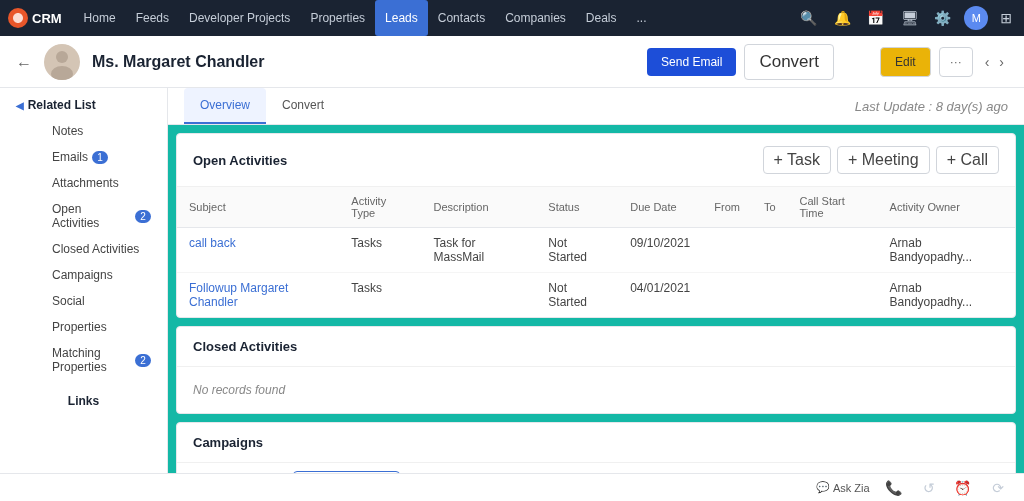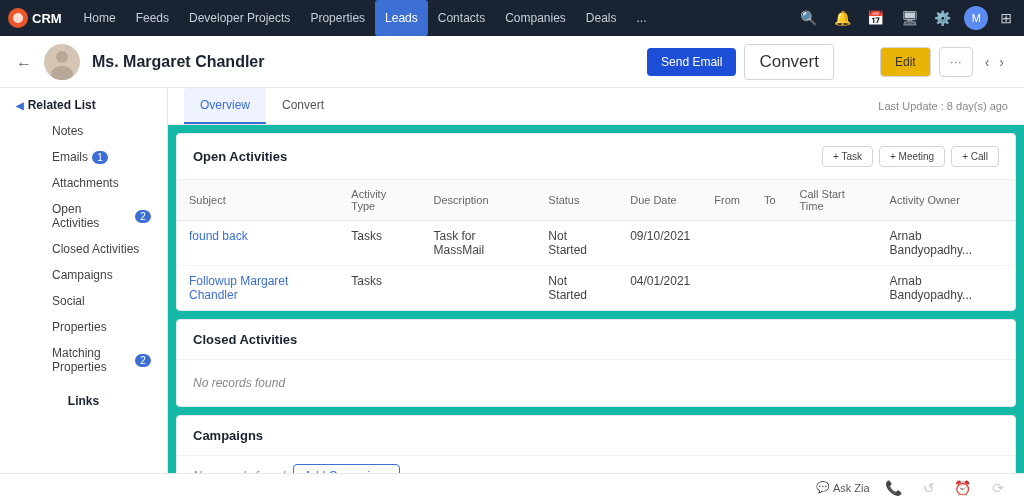--- a/index.html
+++ b/index.html
@@ -108,35 +108,35 @@
       justify-content: space-between;
     }
     .tabs { display: flex; gap: 0; }
     .tab {
       padding: 10px 16px; font-size: 12px; cursor: pointer; color: #555; border-bottom: 2px solid transparent;
     }
     .tab.active {
       color: #3b6fd4; border-bottom: 2px solid #3b6fd4; font-weight: 500;
       background: #eef3ff; border-radius: 4px 4px 0 0;
     }
-    .last-update { font-size: 11px; color: #888; }
+    .last-update { font-size: 13px; color: #888; font-style: italic; }
 
     
     .activity-section {
       background: white; margin: 8px 8px 0 8px; border-radius: 4px; border: 1px solid #e5e7eb;
     }
     .section-header {
       padding: 12px 16px; font-size: 13px; font-weight: 600; color: #1a2332;
       display: flex; align-items: center; justify-content: space-between;
       border-bottom: 1px solid #f0f0f0;
     }
     .section-actions { display: flex; gap: 6px; }
     .btn-action {
       background: white; border: 1px solid #d1d5db; border-radius: 4px; padding: 4px 10px;
-      font-size: 10px; cursor: pointer; color: #444; display: flex; align-items: center; gap: 4px;
+      font-size: 16px; cursor: pointer; color: #444; display: flex; align-items: center; gap: 4px;
     }
 
     
     .activities-table { width: 100%; border-collapse: collapse; }
     .activities-table th {
       text-align: left; padding: 8px 12px; font-size: 11px; font-weight: 500; color: #666;
       border-bottom: 1px solid #e5e7eb; background: #fafafa;
     }
     .activities-table td {
       padding: 8px 12px; font-size: 12px; color: #444; border-bottom: 1px solid #f5f5f5;
@@ -276,21 +276,21 @@
                 <th>Status</th>
                 <th>Due Date</th>
                 <th>From</th>
                 <th>To</th>
                 <th>Call Start Time</th>
                 <th>Activity Owner</th>
               </tr>
           </thead>
           <tbody id="table-body">
               <tr>
-                <td><a class="link-text">found back</a></td>
+                <td><a class="link-text">call back</a></td>
                 <td>Tasks</td>
                 <td>Task for MassMail</td>
                 <td>Not Started</td>
                 <td>09/10/2021</td>
                 <td></td>
                 <td></td>
                 <td></td>
                 <td>Arnab Bandyopadhy...</td>
               </tr>
               <tr>

